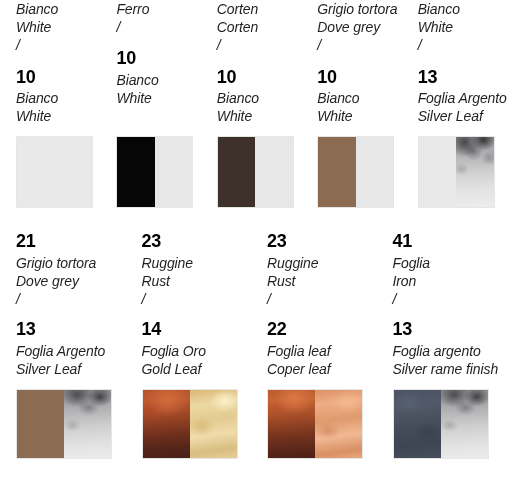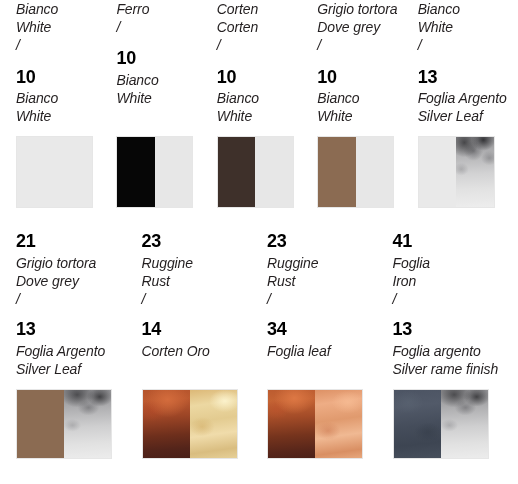--- a/index.html
+++ b/index.html
@@ -265,33 +265,35 @@
     </div>
 
     <div class="col">
       <div class="spec">
         <div class="spec-line spec-num">23</div>
         <div class="spec-line">Ruggine</div>
         <div class="spec-line">Rust</div>
         <div class="spec-line">/</div>
         <div class="gap-mid"></div>
         <div class="spec-line spec-num">14</div>
-        <div class="spec-line">Corten Oro</div>
+        <div class="spec-line">Foglia Oro</div>
+        <div class="spec-line">Gold Leaf</div>
       </div>
     </div>
 
     <div class="col">
       <div class="spec">
         <div class="spec-line spec-num">23</div>
         <div class="spec-line">Ruggine</div>
         <div class="spec-line">Rust</div>
         <div class="spec-line">/</div>
         <div class="gap-mid"></div>
-        <div class="spec-line spec-num">34</div>
+        <div class="spec-line spec-num">22</div>
         <div class="spec-line">Foglia leaf</div>
+        <div class="spec-line">Coper leaf</div>
       </div>
     </div>
 
     <div class="col">
       <div class="spec">
         <div class="spec-line spec-num">41</div>
         <div class="spec-line">Foglia</div>
         <div class="spec-line">Iron</div>
         <div class="spec-line">/</div>
         <div class="gap-mid"></div>

